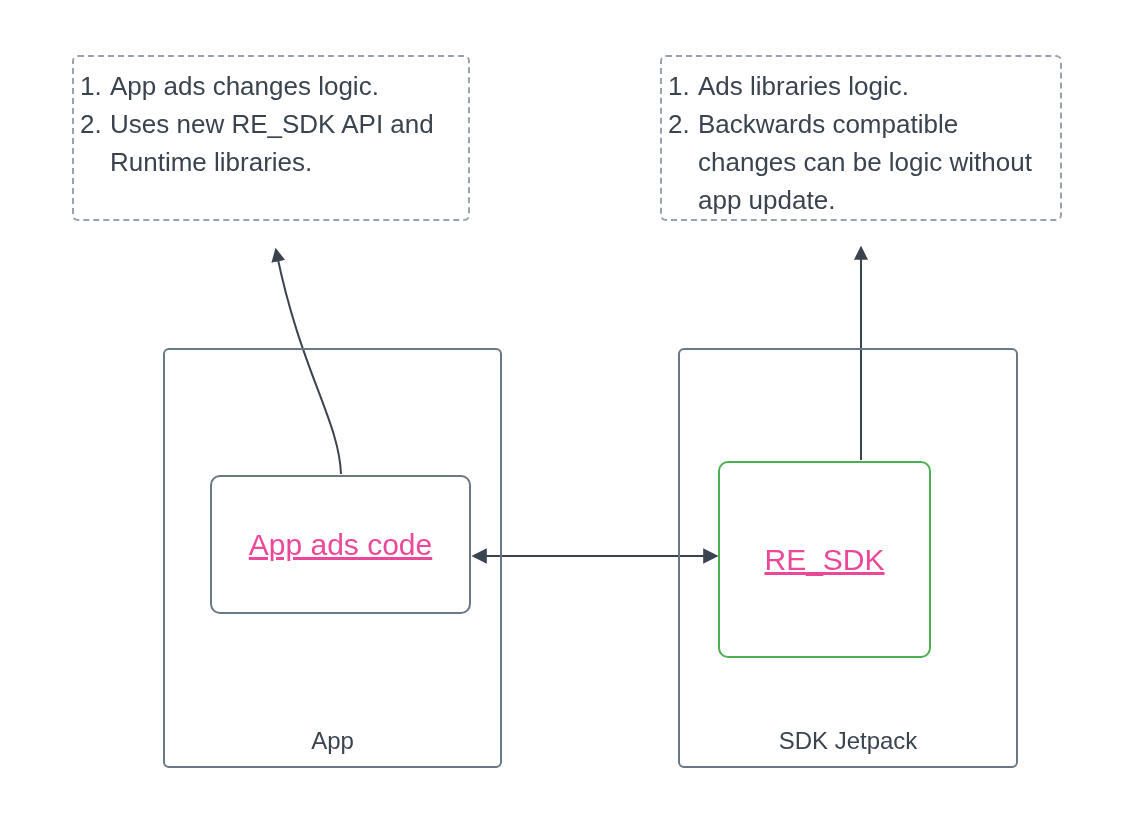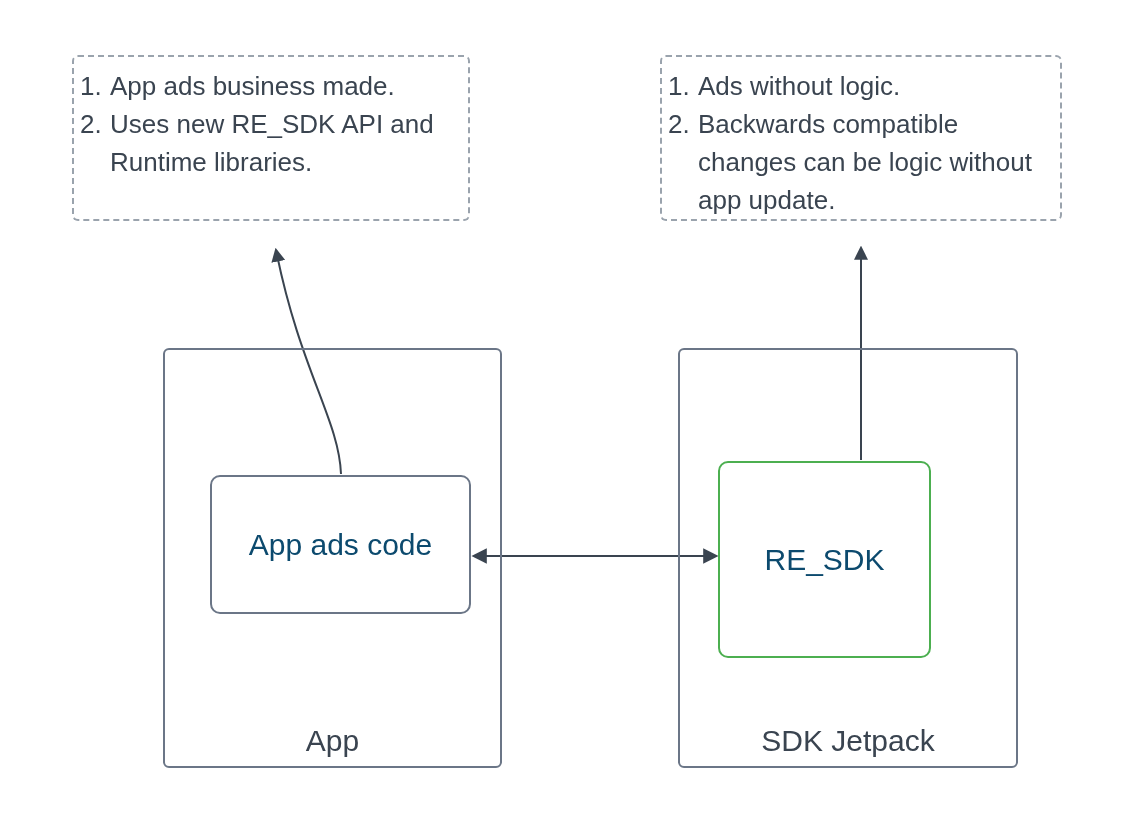--- a/index.html
+++ b/index.html
@@ -90,21 +90,21 @@
     top: 348px;
     width: 340px;
     height: 420px;
   }
   .container-label {
     position: absolute;
     left: 0;
     right: 0;
     bottom: 8px;
     text-align: center;
-    font-size: 30px;
+    font-size: 24px;
     line-height: 34px;
     color: #3a4450;
   }
 
   
   .node-box {
     position: absolute;
     box-sizing: border-box;
     display: flex;
     align-items: center;
@@ -122,22 +122,23 @@
   #node-re-sdk {
     left: 718px;
     top: 461px;
     width: 213px;
     height: 197px;
     border: 2px solid #4caf50;
   }
   .node-label {
     font-size: 30px;
     line-height: 34px;
-    color: #0c4a6e;
+    color: #ec4899;
     text-align: center;
+    text-decoration: underline;
   }
 </style>
 </head>
 <body>
 
 <div id="canvas">
 
   <svg id="diagram-svg" viewBox="0 0 1134 831" xmlns="http://www.w3.org/2000/svg">
     <defs>
       <marker id="arrow-end" viewBox="0 0 12 12" refX="10" refY="6" markerWidth="7" markerHeight="7" orient="auto-start-reverse">
@@ -152,34 +153,34 @@
 
     <path d="M 341 474 C 339 420 300 370 276 250" fill="none" stroke="#3a4450" stroke-width="2" marker-end="url(#arrow-end)"></path>
 
     <path d="M 861 460 L 861 248" fill="none" stroke="#3a4450" stroke-width="2" marker-end="url(#arrow-end)"></path>
   </svg>
 
   <div class="callout" id="callout-app">
     <ul class="callout-list">
       <li class="callout-item">
         <span class="callout-num">1.</span>
-        <span class="callout-text">App ads business made.</span>
+        <span class="callout-text">App ads changes logic.</span>
       </li>
       <li class="callout-item">
         <span class="callout-num">2.</span>
         <span class="callout-text">Uses new RE_SDK API and Runtime libraries.</span>
       </li>
     </ul>
   </div>
 
   <div class="callout" id="callout-sdk">
     <ul class="callout-list">
       <li class="callout-item">
         <span class="callout-num">1.</span>
-        <span class="callout-text">Ads without logic.</span>
+        <span class="callout-text">Ads libraries logic.</span>
       </li>
       <li class="callout-item">
         <span class="callout-num">2.</span>
         <span class="callout-text">Backwards compatible changes can be logic without app update.</span>
       </li>
     </ul>
   </div>
 
   <div class="container-box" id="box-app">
     <div class="container-label">App</div>

